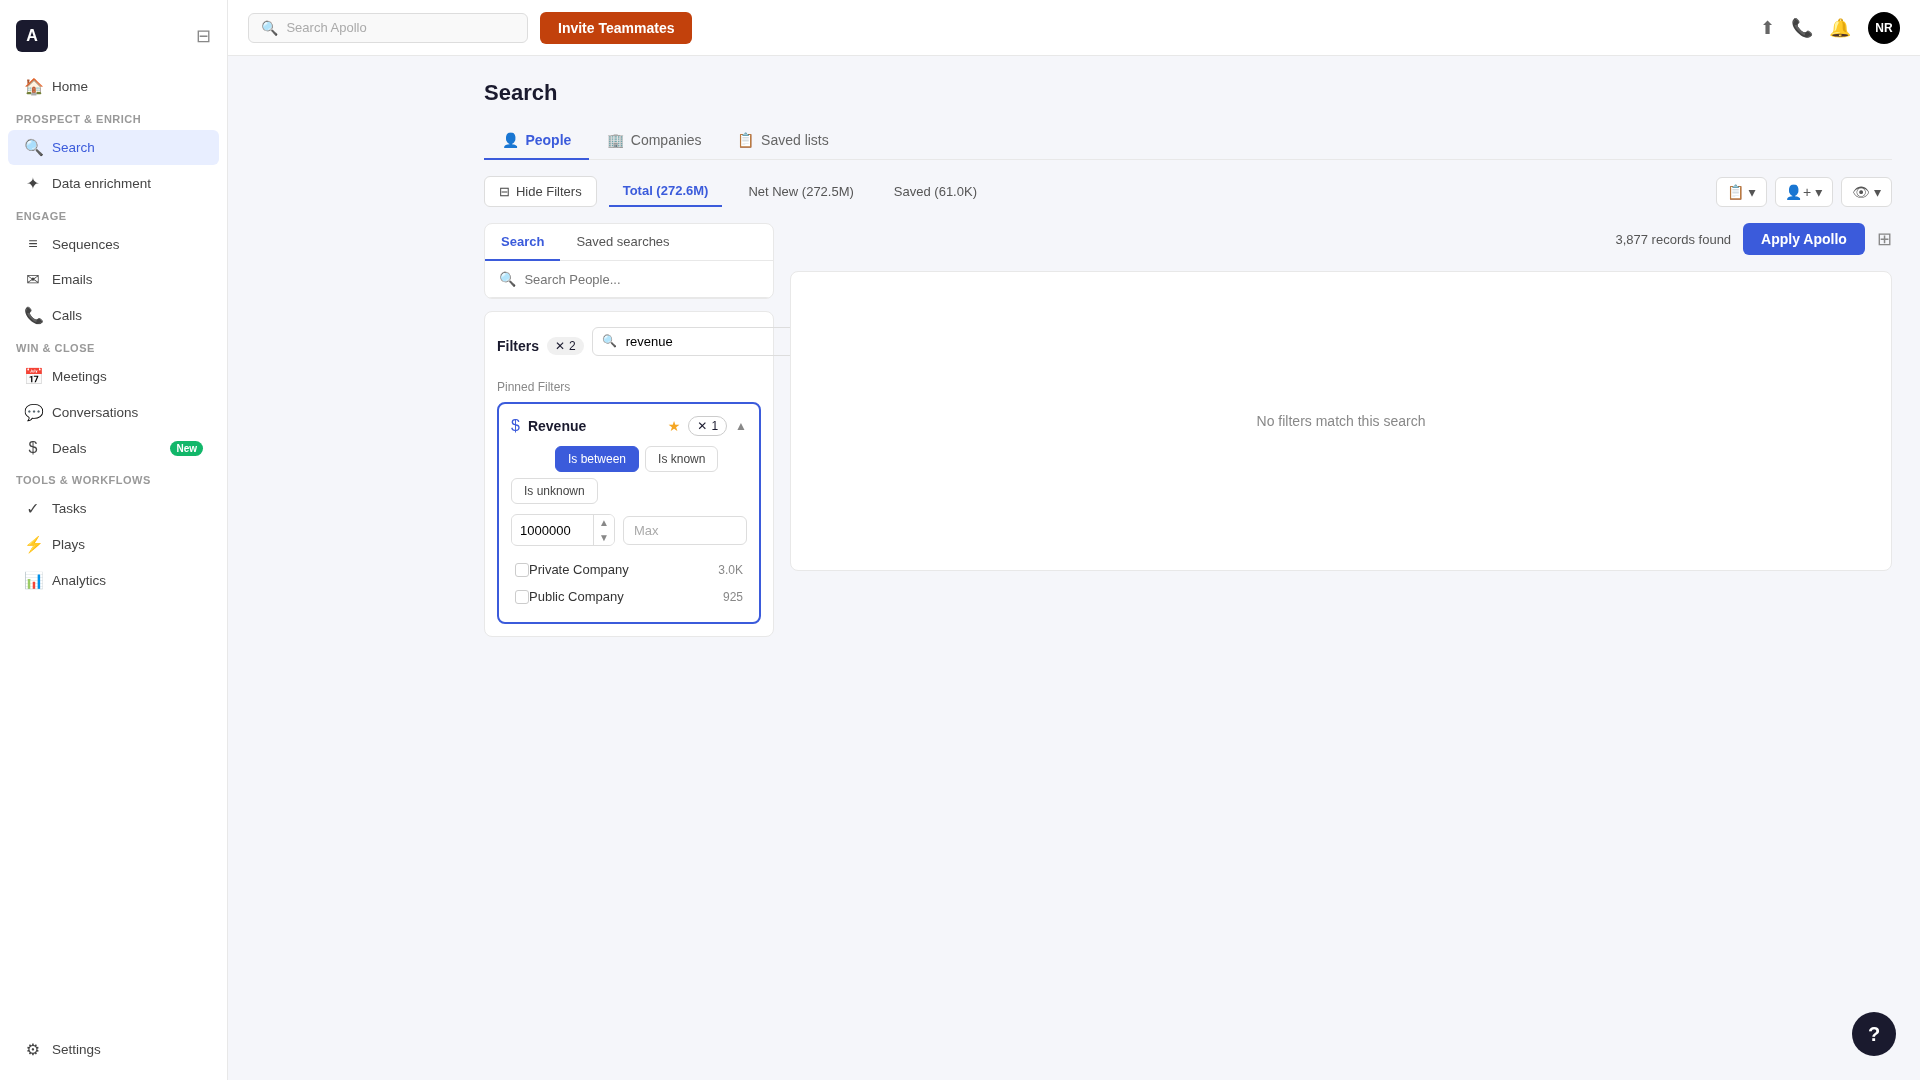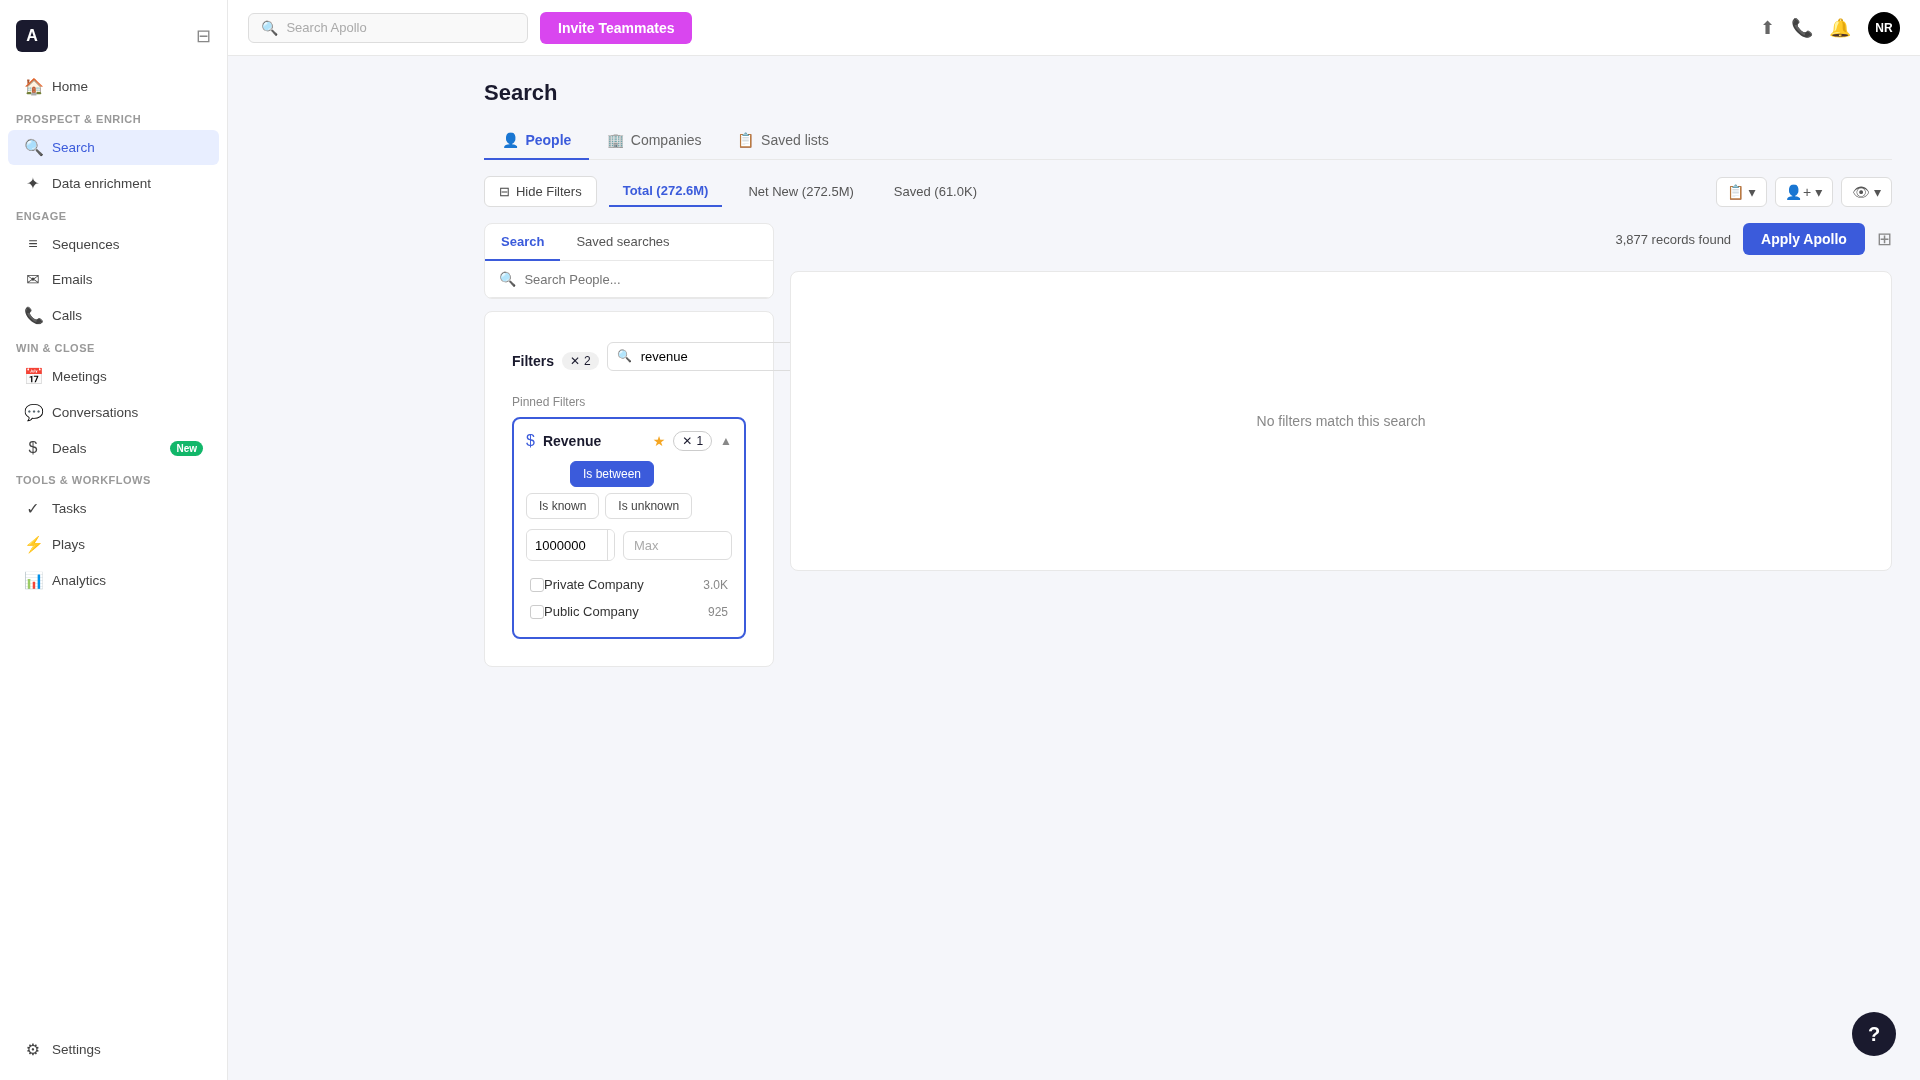--- a/index.html
+++ b/index.html
@@ -39,21 +39,21 @@
       position: fixed; top: 0; left: 228px; right: 0; height: 56px;
       background: #fff; border-bottom: 1px solid #e8e8e8;
       display: flex; align-items: center; padding: 0 20px; gap: 12px; z-index: 100;
     }
     .search-apollo {
       display: flex; align-items: center; gap: 8px;
       border: 1px solid #ddd; border-radius: 6px; padding: 6px 12px;
       flex: 1; max-width: 280px; background: #f9f9f9; color: #888; cursor: text;
     }
     .invite-btn {
-      background: #d946ef; color: white; border: none; border-radius: 6px;
+      background: #c2410c; color: white; border: none; border-radius: 6px;
       padding: 8px 18px; font-size: 14px; font-weight: 600; cursor: pointer; white-space: nowrap;
     }
     .header-icons { display: flex; align-items: center; gap: 16px; margin-left: auto; }
     .header-icon { font-size: 18px; color: #666; cursor: pointer; }
     .avatar { width: 32px; height: 32px; background: #000000; border-radius: 50%; display: flex; align-items: center; justify-content: center; color: white; font-size: 12px; font-weight: 600; }
 
     
     #main {
       margin-left: 228px; margin-top: 56px; flex: 1; overflow: auto; padding: 24px 28px;
     }
@@ -108,21 +108,21 @@
     .panel-search {
       display: flex; align-items: center; gap: 8px; padding: 10px 14px;
       border-bottom: 1px solid #e8e8e8;
     }
     .panel-search input {
       border: none; outline: none; font-size: 13px; color: #555; flex: 1; background: transparent;
     }
 
     
     .filters-main-panel {
-      background: white; border: 1px solid #e8e8e8; border-radius: 8px; padding: 27px;
+      background: white; border: 1px solid #e8e8e8; border-radius: 8px; padding: 12px;
     }
     .filters-header {
       display: flex; align-items: center; gap: 8px; margin-bottom: 12px;
     }
     .filters-label { font-size: 14px; font-weight: 600; }
     .filter-badge-x {
       display: flex; align-items: center; gap: 4px;
       background: #f0f0f0; border-radius: 12px; padding: 2px 8px; font-size: 12px; cursor: pointer;
     }
     .filter-search-input {

